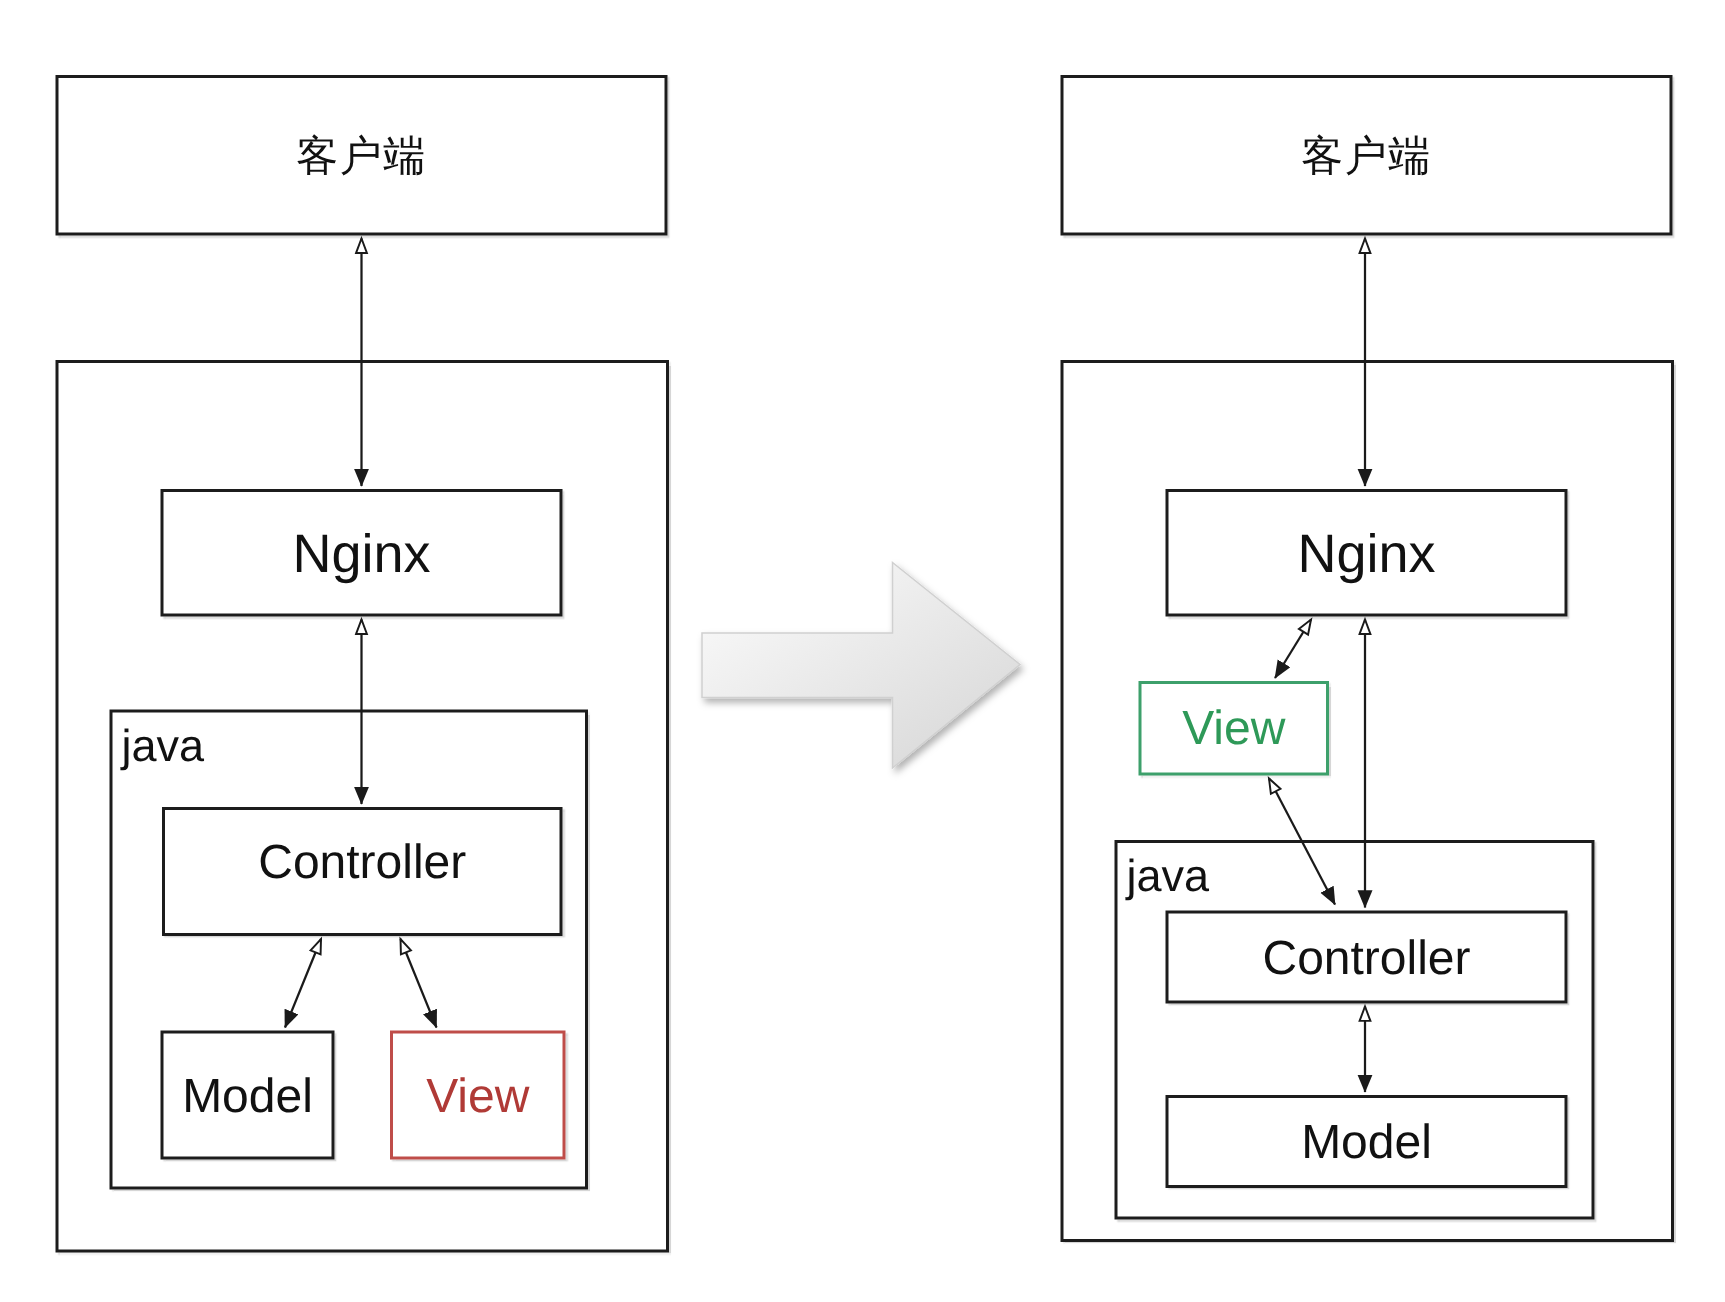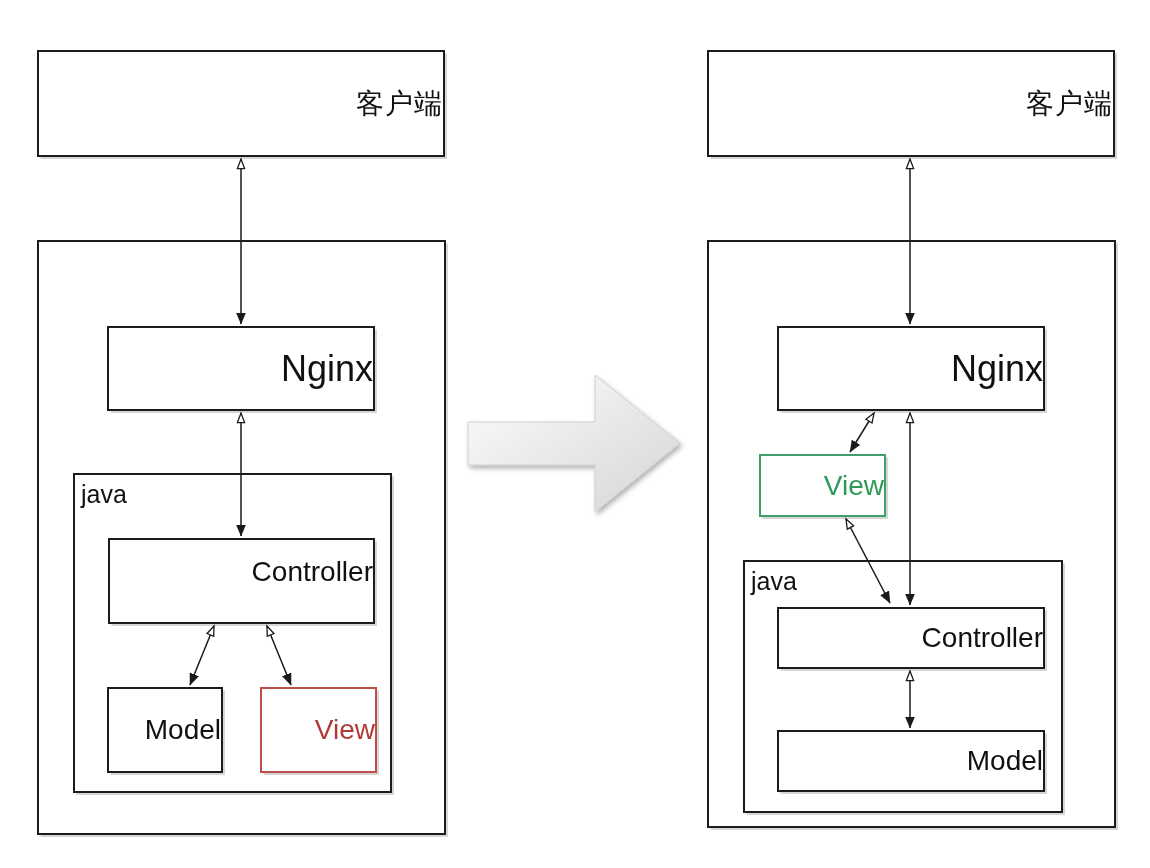--- a/index.html
+++ b/index.html
@@ -11,39 +11,39 @@
     color:#111;
     overflow:hidden;
   }
   .node{
     position:absolute;
     box-sizing:border-box;
     background:#ffffff;
     border:2px solid #1c1c1c;
     display:flex;
     align-items:center;
-    justify-content:flex-end;
+    justify-content:center;
     box-shadow:1.5px 1.5px 1px rgba(0,0,0,0.16);
   }
   .group{
     position:absolute;
     box-sizing:border-box;
     background:#ffffff;
     border:2px solid #1c1c1c;
     box-shadow:1.5px 1.5px 1px rgba(0,0,0,0.16);
   }
   .group-label{
     position:absolute;
     left:6px;top:6px;
-    font-size:25px;
+    font-size:30px;
     line-height:1.1;
     color:#111;
   }
   .label-cn{font-size:28px;letter-spacing:1px;}
-  .label-en{font-size:28px;}
+  .label-en{font-size:32px;}
   .label-nginx{font-size:36px;}
   .controller-tall{align-items:flex-start;padding-top:16px;}
   .view-before{border-color:#bf4d49;color:#b03a36;}
   .view-after{border-color:#3da06b;color:#2e9958;}
   #connectors{
     position:absolute;left:0;top:0;width:1150px;height:868px;
     pointer-events:none;
   }
 </style>
 </head>

